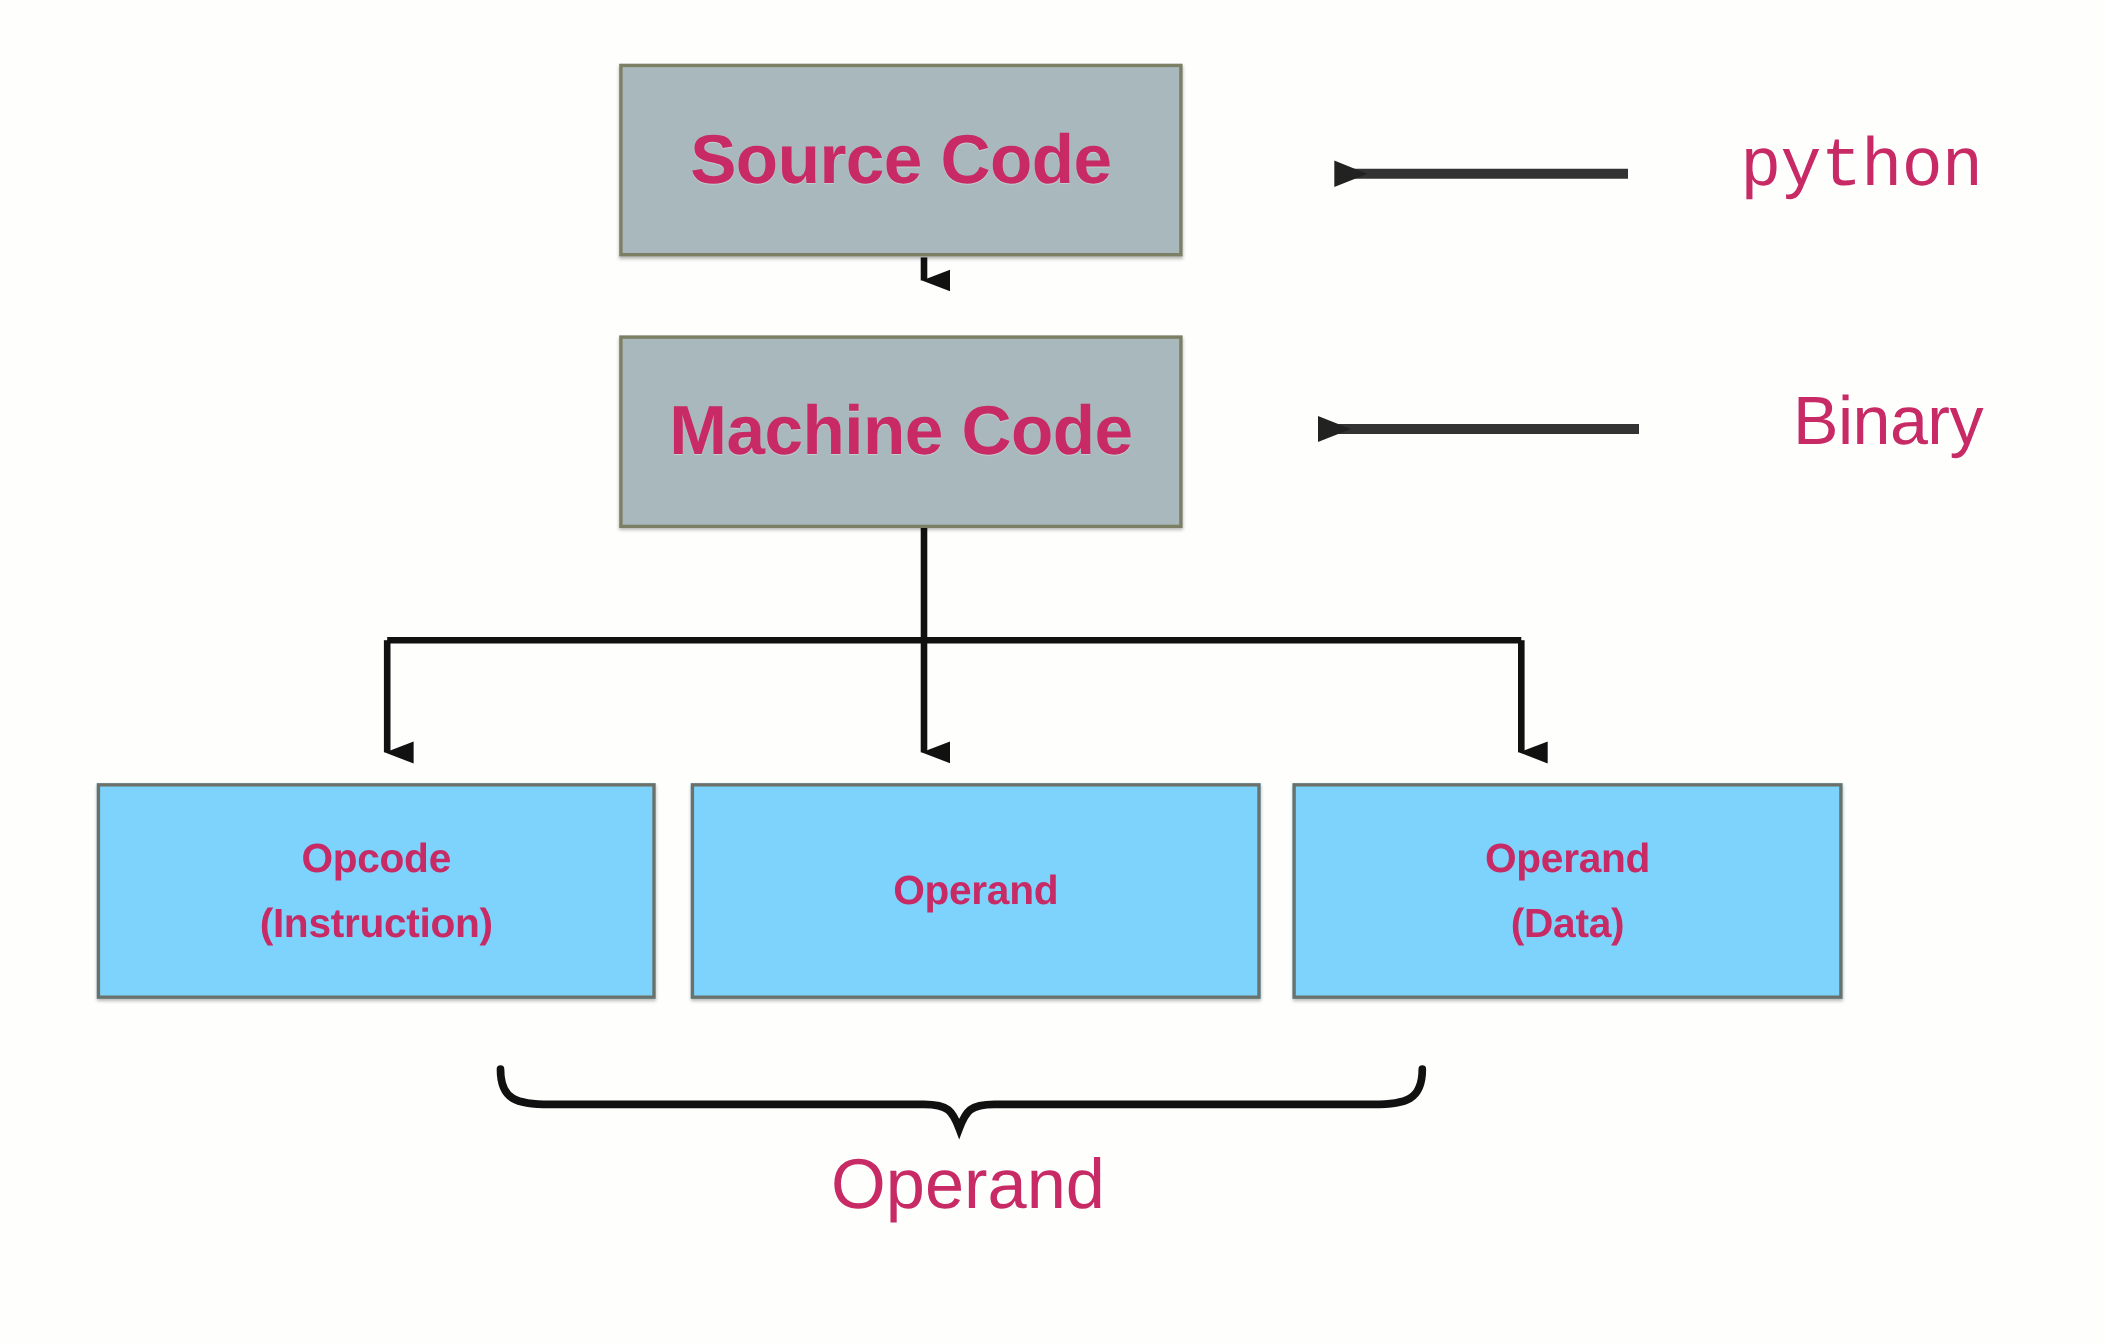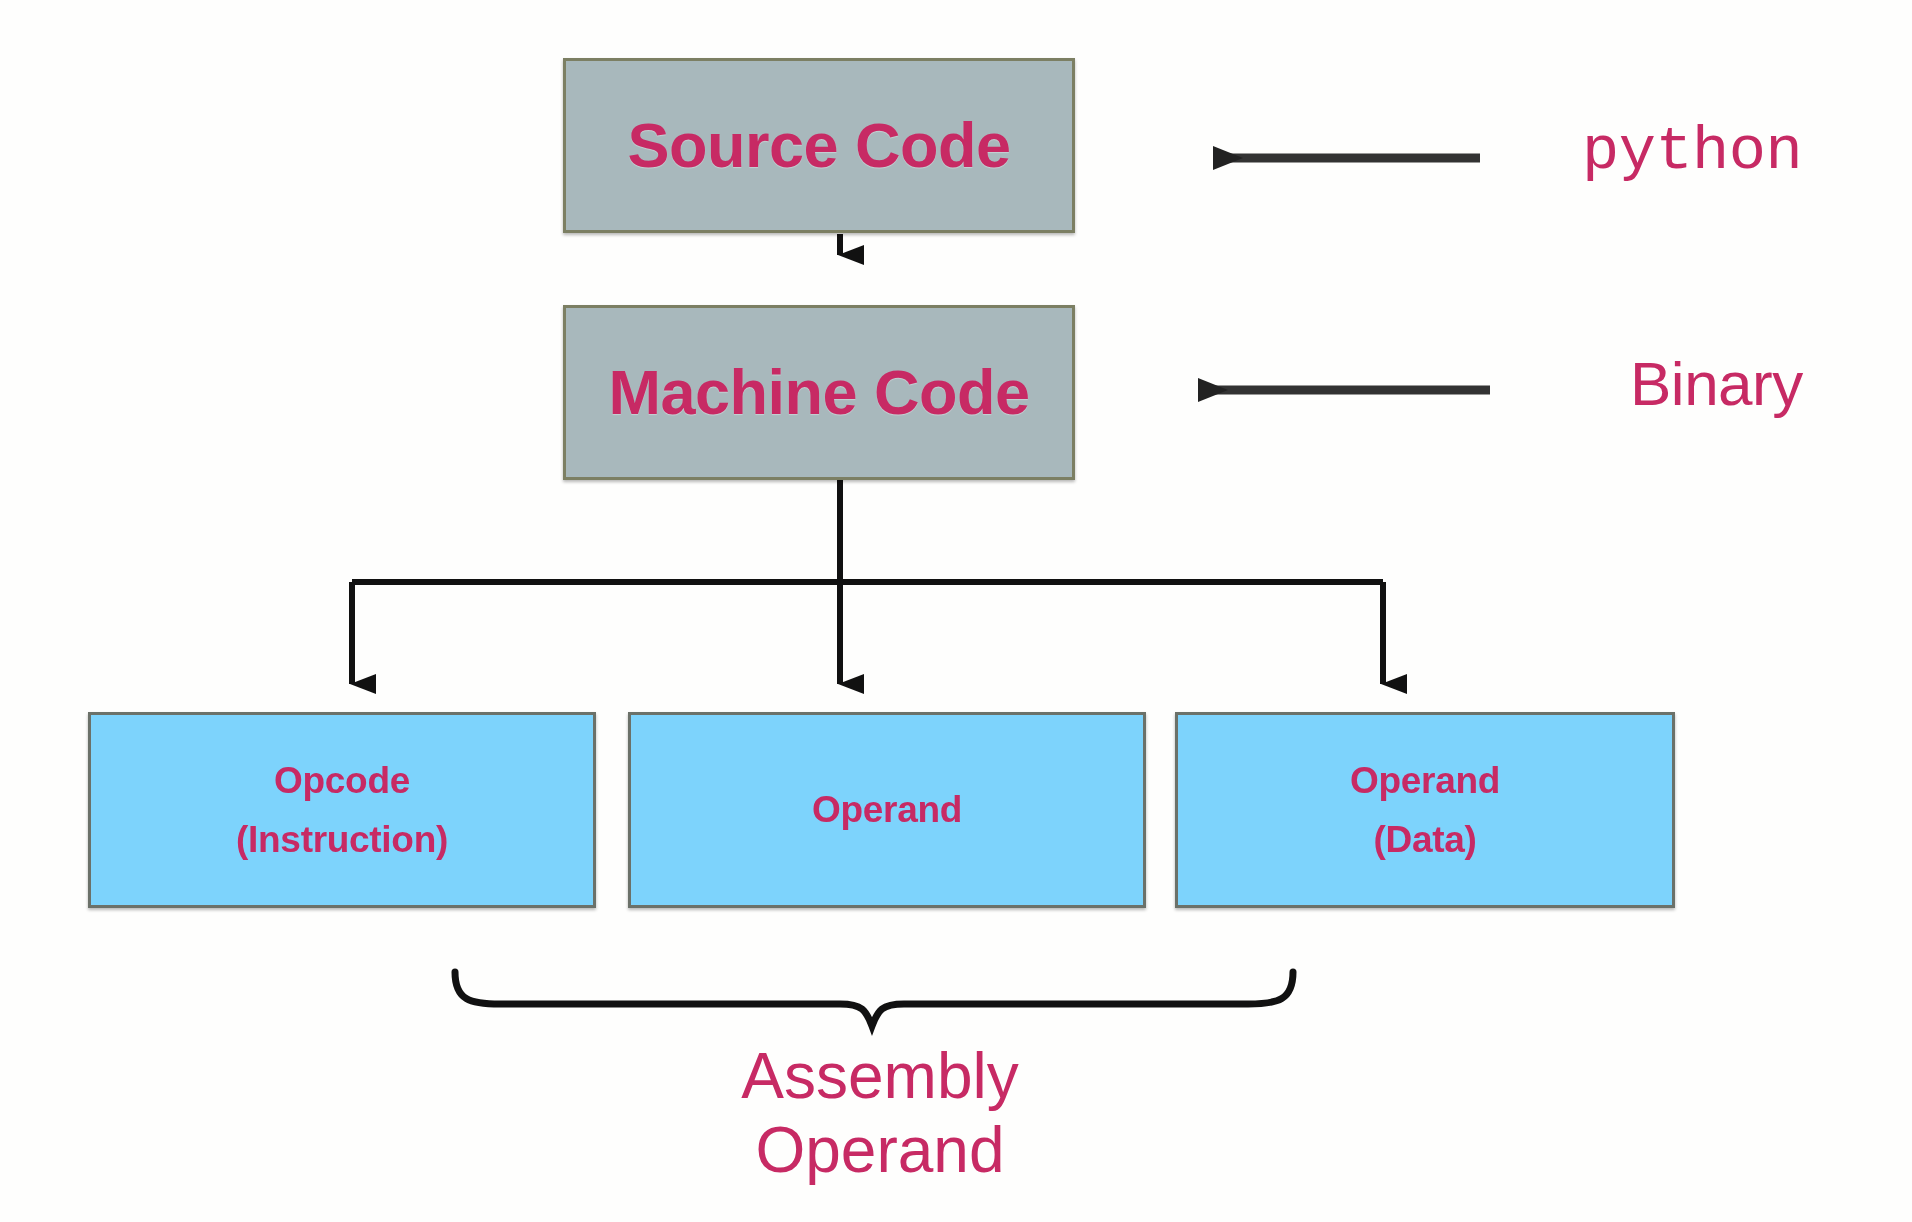--- a/index.html
+++ b/index.html
@@ -161,17 +161,16 @@
   <div class="box box-blue" style="left:1175px; top:712px; width:500px; height:196px;">
     <div class="box-label">Operand</div>
     <div class="box-sublabel">(Data)</div>
   </div>
 
   <div class="side-label" style="left:1582px; top:116px;font-family:Liberation Mono, monospace;">python</div>
 
   <div class="side-label" style="left:1630px; top:348px;text-align:center;">Binary</div>
 
   <div class="caption" style="left:0px; top:1040px; width:1760px;">
-    <div>Assembly</div>
     <div>Operand</div>
   </div>
 
 </div>
 
 </body></html>

